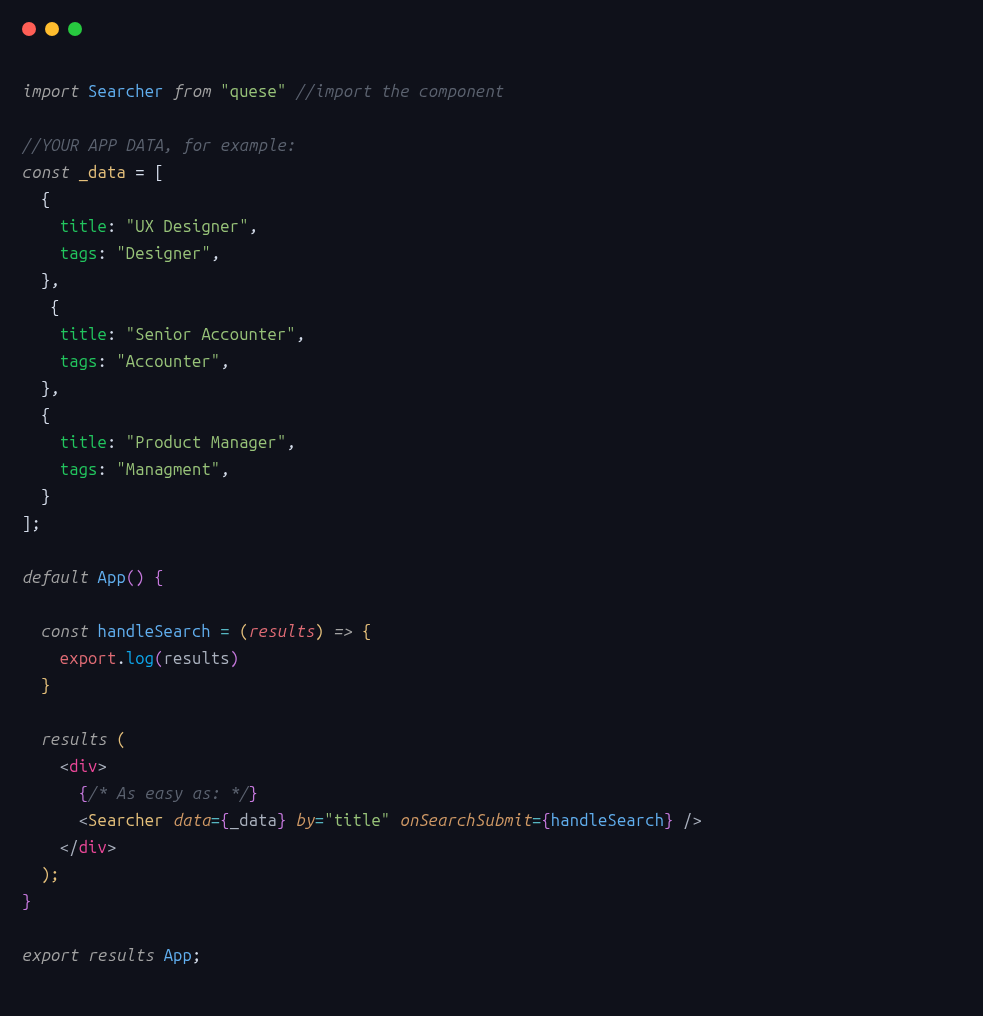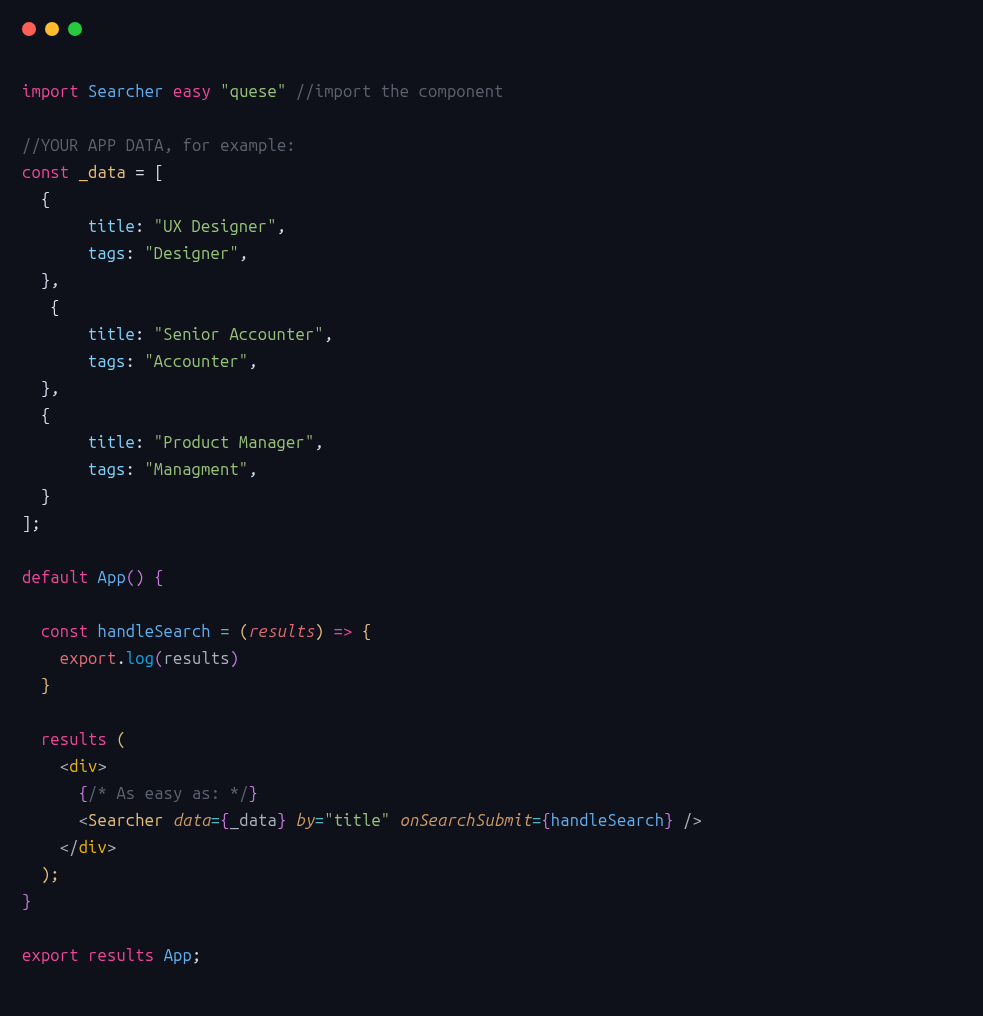--- a/index.html
+++ b/index.html
@@ -34,48 +34,48 @@
   }
   .dot.red { background: #ff5f56; }
   .dot.yellow { background: #ffbd2e; }
   .dot.green { background: #27c93f; }
   .code {
     padding: 28px 22px 0 22px;
     white-space: pre;
     color: #d5ddeb;
     letter-spacing: 0.2px;
   }
-  .tok-keyword { color: #ec4899; } 
+  .tok-keyword { color: #a3a3a3; font-style: italic; } 
   .tok-class { color: #61afef; }
   .tok-string { color: #98c379; }
-  .tok-comment { color: #5c6370; }
-  .tok-prop { color: #7dd3fc; margin-left: 28px; }
+  .tok-comment { color: #5c6370; font-style: italic; }
+  .tok-prop { color: #22c55e; }
   .tok-punc { color: #d5ddeb; }
   .tok-var { color: #e5c07b; }
   .tok-funcname { color: #61afef; }
   .tok-param { color: #e06c75; font-style: italic;}
   .tok-paren { color: #e5c07b; }
   .tok-brace { color: #c678dd; }
   .tok-def { color: #abb2bf;}
-  .tok-tag { color: #eab308; }
+  .tok-tag { color: #ec4899; }
   .tok-attr2 { color: #d19a66; font-style: italic;}
   .tok-op { color:#56b6c2;}
   .tok-call { color:#0ea5e9;}
   .tok-member { color:#e06c75;}
 </style>
 </head>
 <body>
 
 <div class="window">
   <div class="titlebar">
     <div class="dot red"></div>
     <div class="dot yellow"></div>
     <div class="dot green"></div>
   </div>
-  <div class="code"><span class="tok-keyword">import</span> <span class="tok-class">Searcher</span> <span class="tok-keyword">easy</span> <span class="tok-string">"quese"</span> <span class="tok-comment">//import the component</span>
+  <div class="code"><span class="tok-keyword">import</span> <span class="tok-class">Searcher</span> <span class="tok-keyword">from</span> <span class="tok-string">"quese"</span> <span class="tok-comment">//import the component</span>
 
 <span class="tok-comment">//YOUR APP DATA, for example:</span>
 <span class="tok-keyword">const</span> <span class="tok-var">_data</span><span class="tok-punc"> = [</span>
 <span class="tok-punc">  {</span>
 <span>    </span><span class="tok-prop">title</span><span class="tok-punc">: </span><span class="tok-string">"UX Designer"</span><span class="tok-punc">,</span>
 <span>    </span><span class="tok-prop">tags</span><span class="tok-punc">: </span><span class="tok-string">"Designer"</span><span class="tok-punc">,</span>
 <span class="tok-punc">  },</span>
 <span class="tok-punc">   {</span>
 <span>    </span><span class="tok-prop">title</span><span class="tok-punc">: </span><span class="tok-string">"Senior Accounter"</span><span class="tok-punc">,</span>
 <span>    </span><span class="tok-prop">tags</span><span class="tok-punc">: </span><span class="tok-string">"Accounter"</span><span class="tok-punc">,</span>

